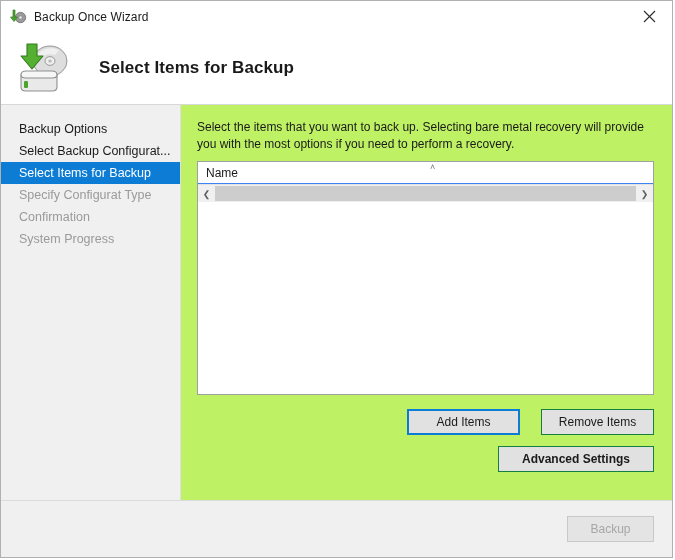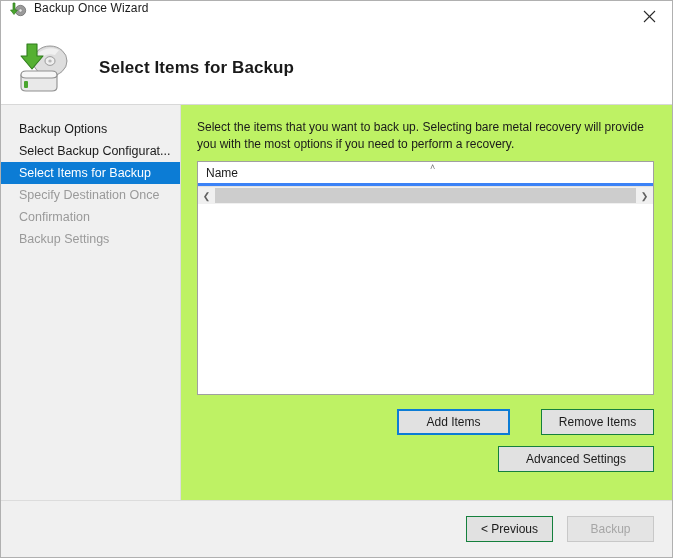--- a/index.html
+++ b/index.html
@@ -23,21 +23,21 @@
     box-sizing: border-box;
     display: flex;
     flex-direction: column;
   }
 
   
   #titlebar {
     height: 31px;
     background: #ffffff;
     display: flex;
-    align-items: flex-start;
+    align-items: center;
     flex: 0 0 auto;
     position: relative;
   }
   #titlebar-icon {
     width: 18px;
     height: 18px;
     margin-left: 8px;
     margin-right: 7px;
     flex: 0 0 auto;
     position: relative;
@@ -143,21 +143,21 @@
     border: 1px solid #a0a0a0;
     background: #ffffff;
     height: 234px;
     box-sizing: border-box;
     display: flex;
     flex-direction: column;
     flex: 0 0 auto;
   }
   #col-header {
     height: 21px;
-    border-bottom: 3px solid #3b82f6;
+    border-bottom: 1px solid #3b82f6;
     background: #ffffff;
     display: flex;
     align-items: center;
     position: relative;
     flex: 0 0 auto;
     cursor: default;
   }
   #col-header-label {
     font-size: 12px;
     color: #1a1a1a;
@@ -230,21 +230,21 @@
   
   #item-buttons {
     margin-top: 14px;
     display: flex;
     flex-direction: column;
     align-items: flex-end;
     flex: 0 0 auto;
   }
   .btn-row {
     display: flex;
-    gap: 31px;
+    gap: 21px;
   }
   .btn-row + .btn-row { margin-top: 11px; }
 
   .btn {
     font-family: "Liberation Sans", sans-serif;
     font-size: 12px;
     color: #1a1a1a;
     background: #e1e1e1;
     border: 1px solid #15803d;
     height: 26px;
@@ -258,21 +258,21 @@
     white-space: nowrap;
   }
   .btn.focused {
     border: 2px solid #0c7cd5;
   }
   .btn.disabled {
     color: #a6a6a6;
     background: #e4e4e4;
     border-color: #c8c8c8;
   }
-  .btn.wide { min-width: 156px; }
+  .btn.wide { min-width: 156px; font-weight: bold; }
 
   
   #footer {
     flex: 0 0 auto;
     border-top: 1px solid #dcdcdc;
     background: #f0f0f0;
     height: 57px;
     display: flex;
     align-items: center;
     justify-content: flex-end;
@@ -331,23 +331,23 @@
     </span>
     <span id="header-title">Select Items for Backup</span>
   </div>
 
   <div id="body-row">
 
     <div id="sidebar">
       <div class="nav-item done">Backup Options</div>
       <div class="nav-item done">Select Backup Configurat...</div>
       <div class="nav-item current">Select Items for Backup</div>
-      <div class="nav-item pending">Specify Destination Once</div>
+      <div class="nav-item pending">Specify Configurat Type</div>
       <div class="nav-item pending">Confirmation</div>
-      <div class="nav-item pending">Backup Settings</div>
+      <div class="nav-item pending">System Progress</div>
     </div>
 
     <div id="content">
 
       <div id="instruction">Select the items that you want to back up. Selecting bare metal recovery will provide you with the most options if you need to perform a recovery.</div>
 
       <div id="listbox">
         <div id="col-header">
           <span id="col-header-label">Name</span>
           <span id="sort-chevron">˄</span>
@@ -371,20 +371,17 @@
         <div class="btn-row">
           <div class="btn wide">Advanced Settings</div>
         </div>
       </div>
 
     </div>
   </div>
 
   <div id="footer">
     <div class="footer-btn-wrap">
-      <div class="btn footer">&lt; Previous</div>
-    </div>
-    <div class="footer-btn-wrap">
       <div class="btn footer disabled">Backup</div>
     </div>
   </div>
 
 </div>
 
 </body></html>

